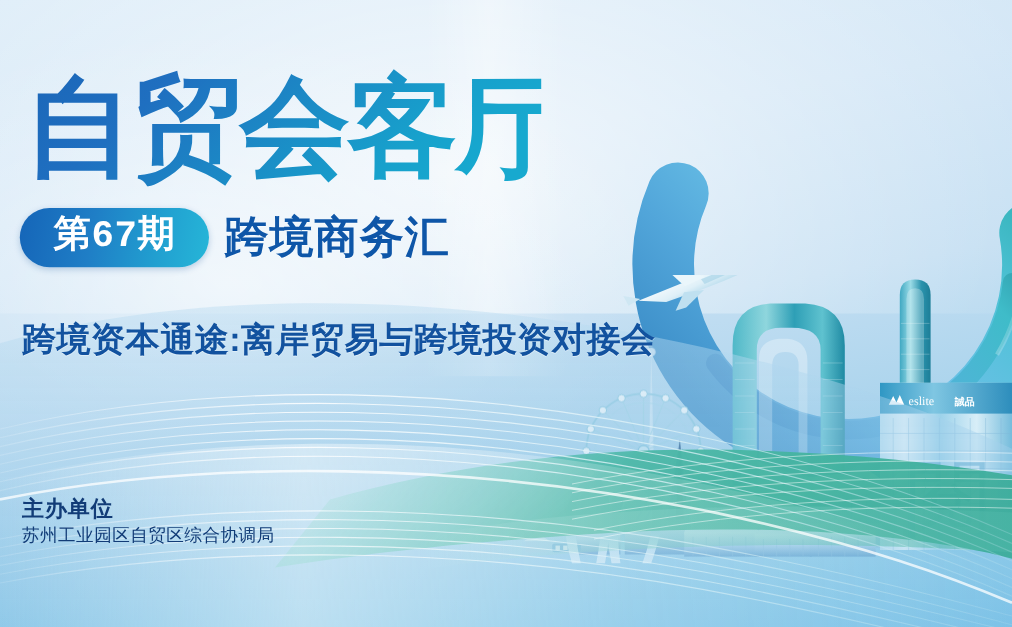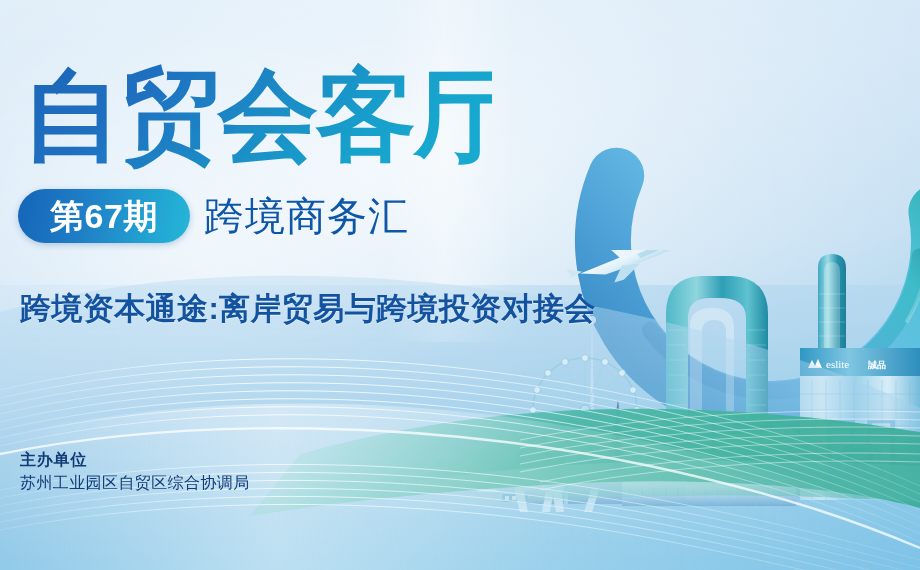--- a/index.html
+++ b/index.html
@@ -118,25 +118,26 @@
     background: linear-gradient(100deg, #1565b8 0%, #1f7ec6 38%, #219fd0 72%, #26b6d8 100%);
     box-shadow: 0 2px 6px rgba(20,80,150,0.25);
   }
   .issue-badge span {
     color: #ffffff;
     font-size: 34px;
     font-weight: bold;
     letter-spacing: 0.5px;
     line-height: 1;
     white-space: nowrap;
+    font-family: Liberation Mono, monospace;
   }
   .series-title {
     color: #0e56a8;
     font-size: 40px;
-    font-weight: normal;
+    font-weight: bold;
     letter-spacing: 1px;
     line-height: 1;
     white-space: nowrap;
     text-shadow: 0 1px 0 rgba(255,255,255,0.45);
   }
 
   .subtitle {
     position: absolute;
     left: 20px;
     top: 288px;
@@ -161,21 +162,21 @@
 
   .organizer {
     position: absolute;
     left: 20px;
     top: 449px;
     line-height: 1.42;
   }
   .organizer .org-label {
     display: block;
     color: #123c77;
-    font-size: 16px;
+    font-size: 20px;
     font-weight: bold;
     letter-spacing: 0.8px;
     white-space: nowrap;
   }
   .organizer .org-name {
     display: block;
     color: #123c77;
     font-size: 16px;
     font-weight: normal;
     letter-spacing: 0.4px;

